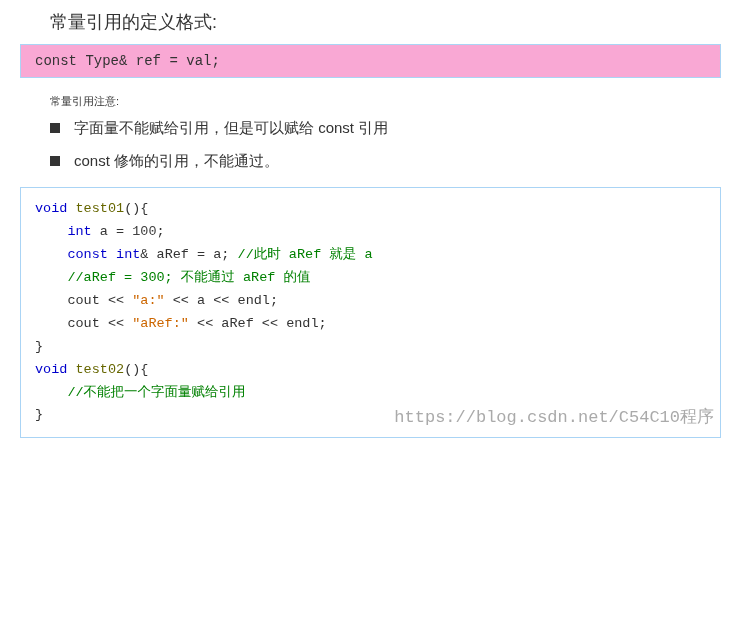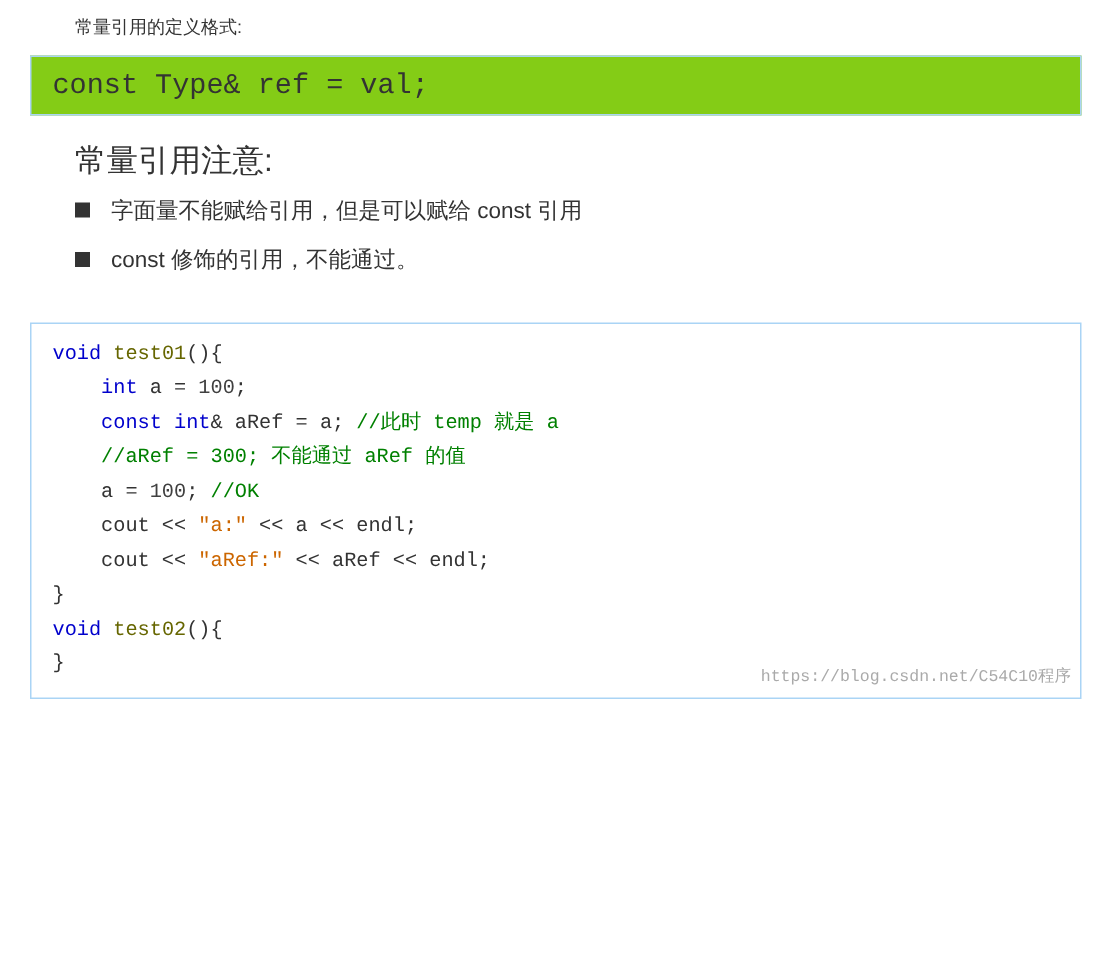--- a/index.html
+++ b/index.html
@@ -13,45 +13,45 @@
       font-size: 15px;
       color: #333;
       width: 741px;
       min-height: 639px;
       overflow-x: hidden;
     }
     .page-content {
       padding: 10px 20px 10px 20px;
     }
     .section-title {
-      font-size: 12px;
+      font-size: 18px;
       color: #333;
       margin-bottom: 10px;
       padding-left: 30px;
     }
     .code-block-inline {
-      background: #84cc16;
+      background: #f9a8d4;
       border: 1px solid #aad4f5;
       padding: 8px 14px;
       font-family: "Courier New", Courier, monospace;
-      font-size: 19px;
+      font-size: 14px;
       color: #333;
       margin-bottom: 16px;
       display: block;
     }
     .note-title {
-      font-size: 21px;
+      font-size: 11px;
       color: #333;
       margin-bottom: 10px;
       padding-left: 30px;
     }
     .bullet-list {
       list-style: none;
       padding-left: 30px;
-      margin-bottom: 32px;
+      margin-bottom: 16px;
     }
     .bullet-list li {
       display: flex;
       align-items: flex-start;
       margin-bottom: 14px;
       font-size: 15px;
       color: #333;
     }
     .bullet-icon {
       display: inline-block;
@@ -80,21 +80,21 @@
     .kw { color: #0000cc; font-weight: normal; } 
     .fn { color: #666600; } 
     .num { color: #404040; } 
     .str { color: #cc6600; } 
     .cmt { color: #008000; }
     .punc { color: #333; }
     .watermark {
       position: absolute;
       bottom: 4px;
       right: 6px;
-      font-size: 11px;
+      font-size: 17px;
       color: #aaa;
     }
   </style>
 </head>
 <body>
 
 <div class="page-content">
 
   <div>
     <p class="section-title">常量引用的定义格式:</p>
@@ -114,34 +114,34 @@
       </li>
     </ul>
   </div>
 
   <div class="code-area">
 
     <span class="code-line"><span class="kw">void</span> <span class="fn">test01</span><span class="punc">(){</span></span>
 
     <span class="code-line">    <span class="kw">int</span> a = <span class="num">100</span>;</span>
 
-    <span class="code-line">    <span class="kw">const</span> <span class="kw">int</span>&amp; aRef = a; <span class="cmt">//此时 temp 就是 a</span></span>
+    <span class="code-line">    <span class="kw">const</span> <span class="kw">int</span>&amp; aRef = a; <span class="cmt">//此时 aRef 就是 a</span></span>
 
     <span class="code-line">    <span class="cmt">//aRef = 300; 不能通过 aRef 的值</span></span>
 
-    <span class="code-line">    a = <span class="num">100</span>; <span class="cmt">//OK</span></span>
 
     <span class="code-line">    cout &lt;&lt; <span class="str">"a:"</span> &lt;&lt; a &lt;&lt; endl;</span>
 
     <span class="code-line">    cout &lt;&lt; <span class="str">"aRef:"</span> &lt;&lt; aRef &lt;&lt; endl;</span>
 
     <span class="code-line">}</span>
 
     <span class="code-line"><span class="kw">void</span> <span class="fn">test02</span><span class="punc">(){</span></span>
 
+    <span class="code-line">    <span class="cmt">//不能把一个字面量赋给引用</span></span>
 
 
 
 
     <span class="code-line">}</span>
     <span class="watermark">https://blog.csdn.net/C54C10程序</span>
   </div>
 
 </div>
 

